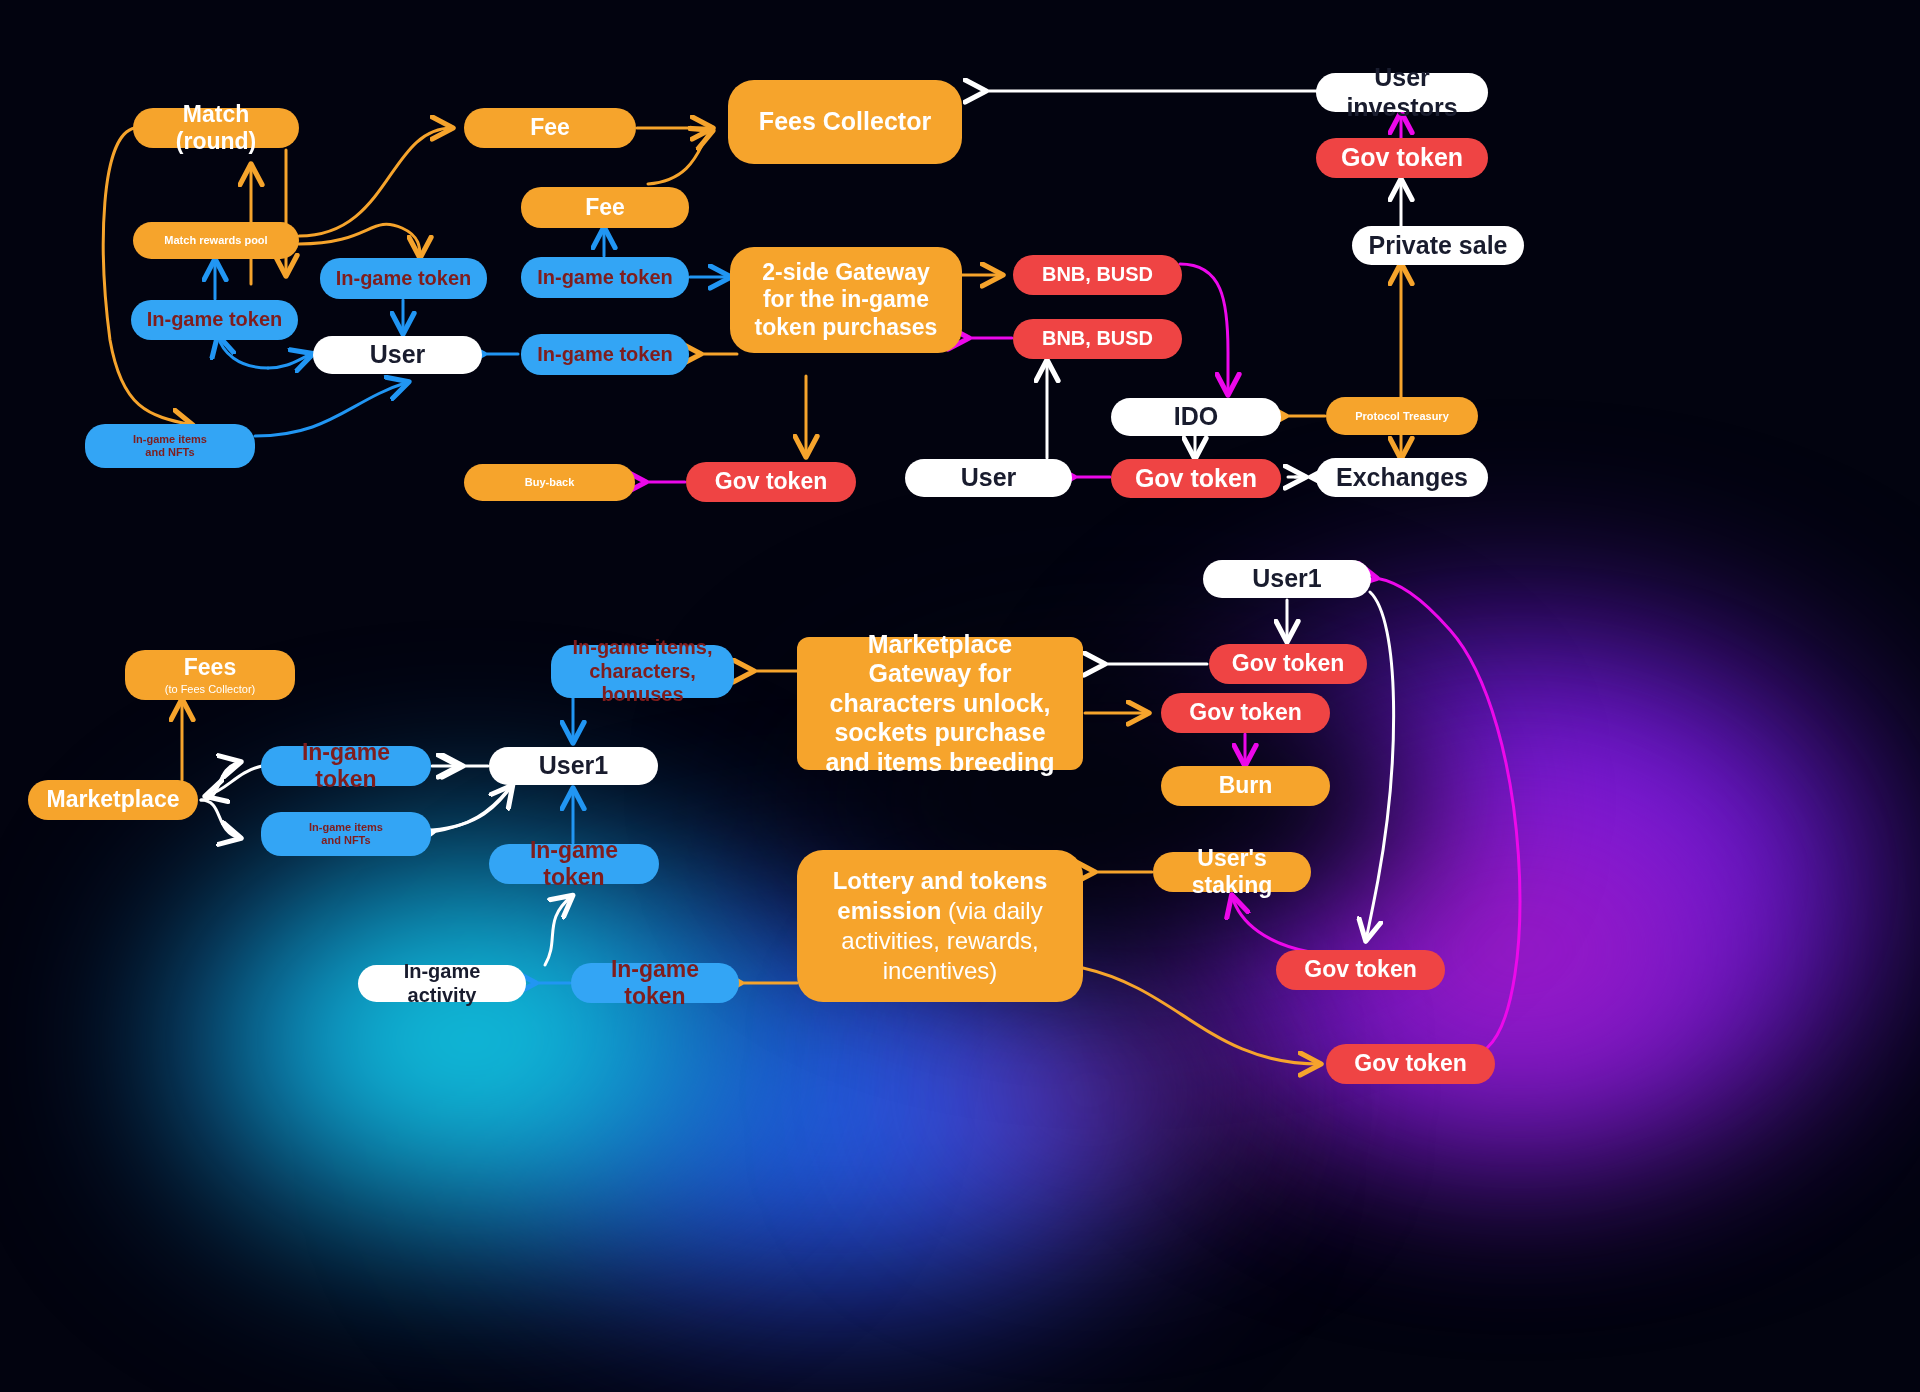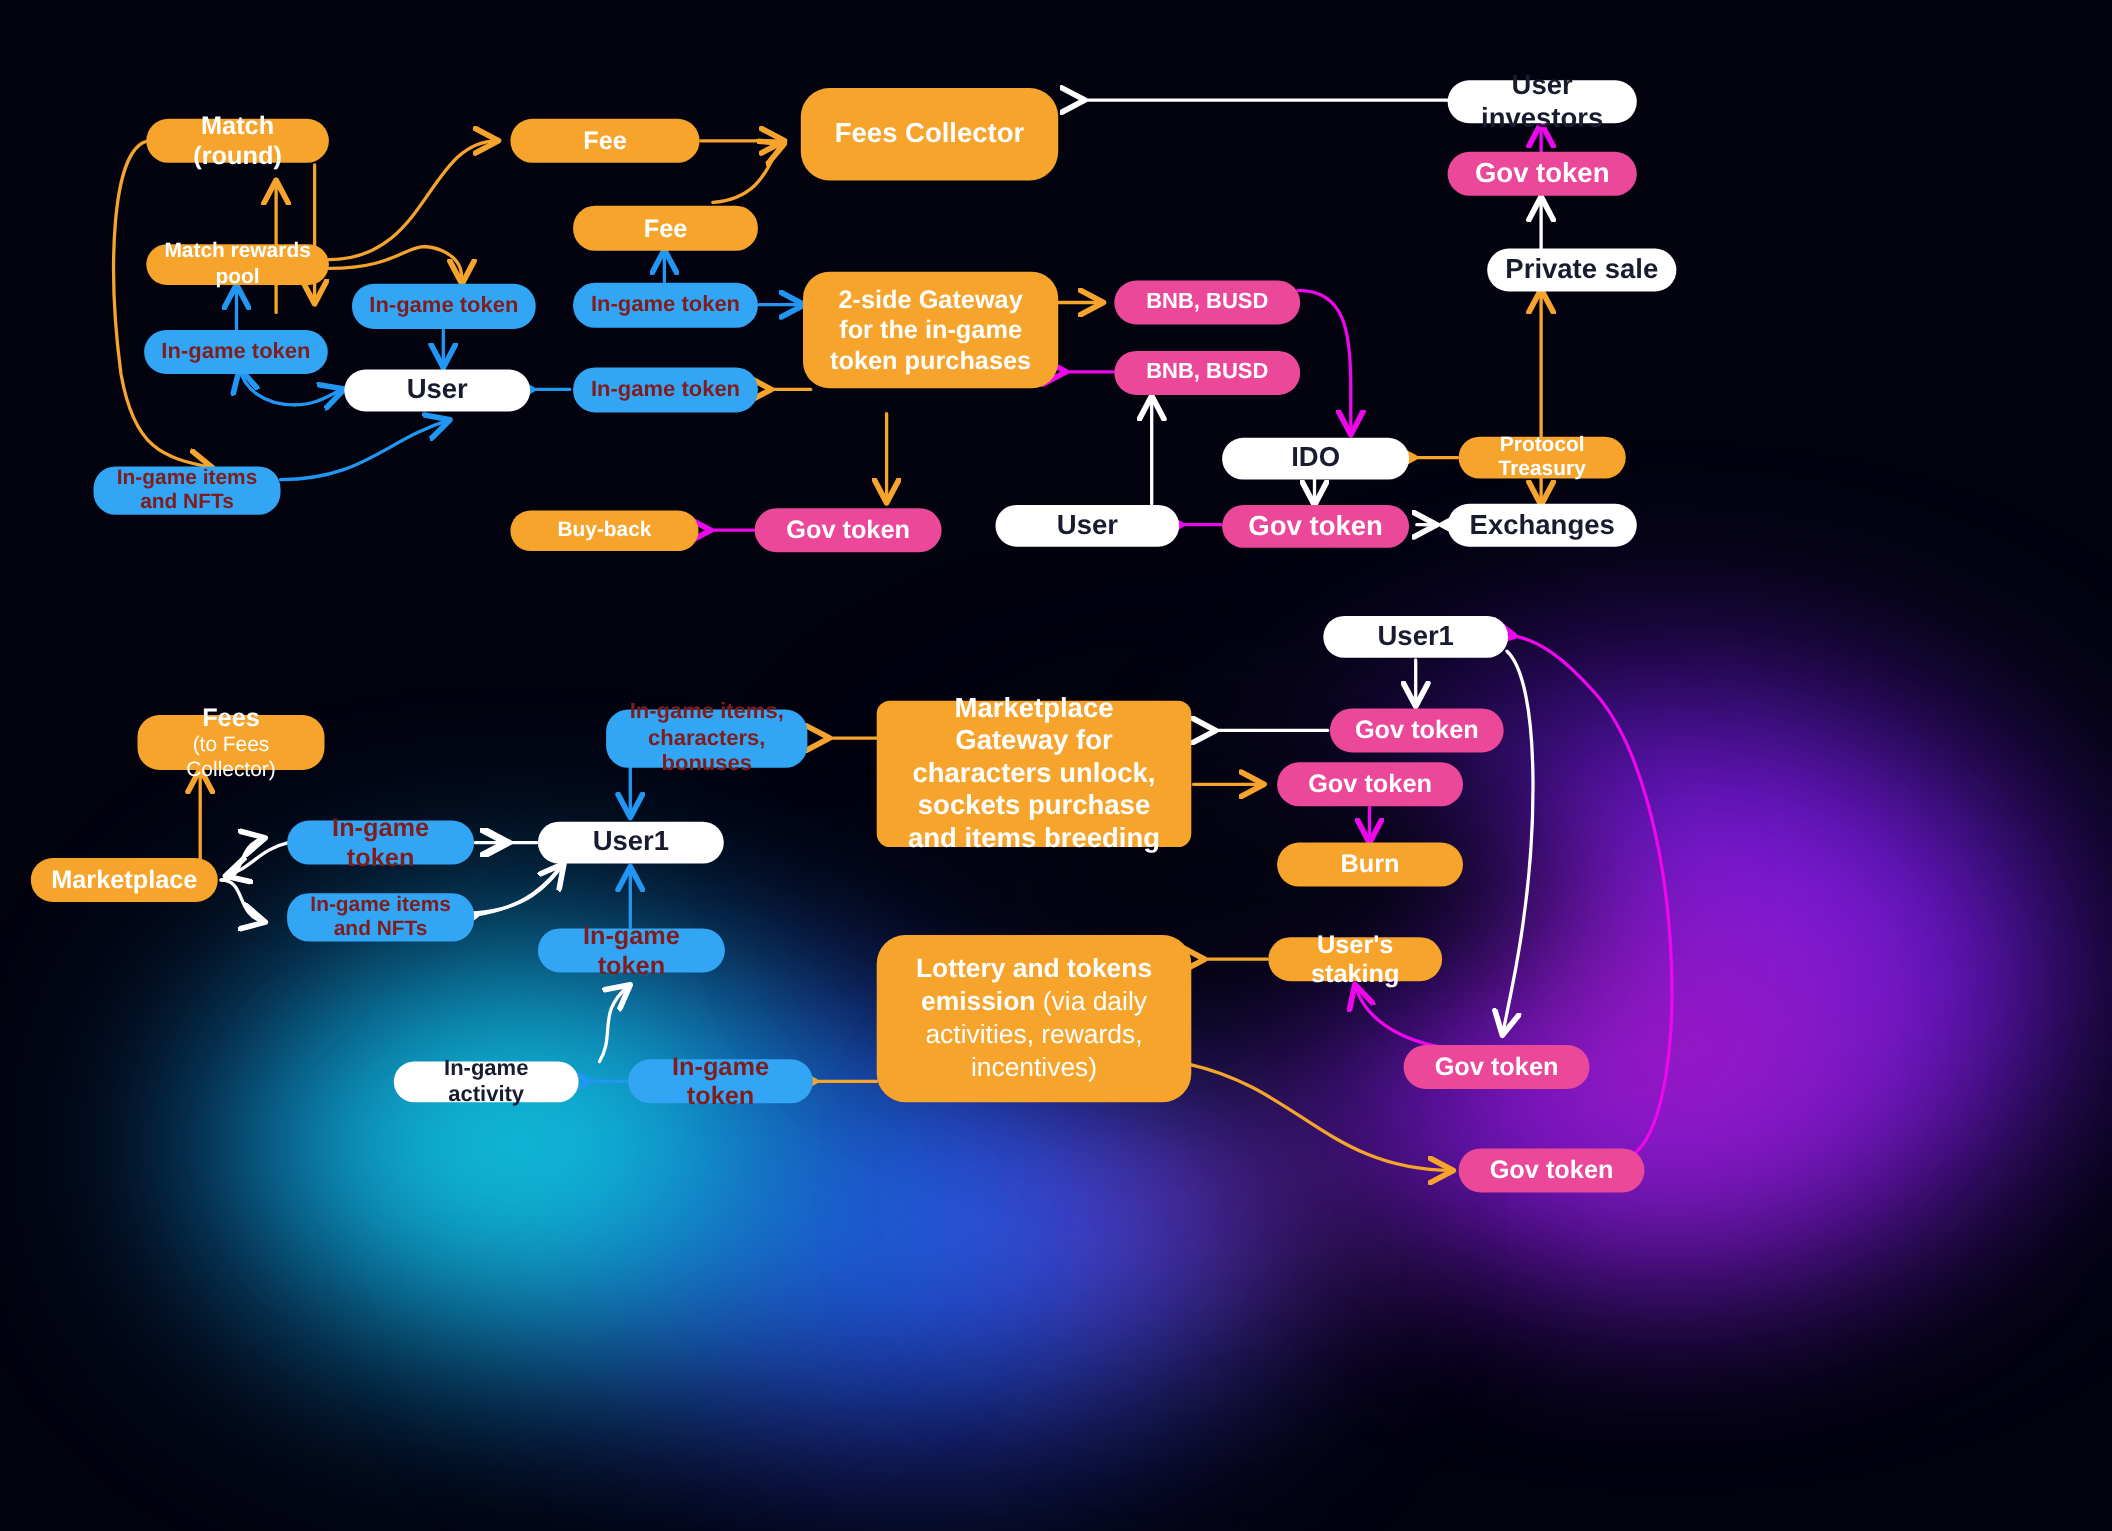--- a/index.html
+++ b/index.html
@@ -22,22 +22,22 @@
      filter:blur(70px);background:radial-gradient(ellipse at center,#02030f 0%,#02030f 45%,rgba(2,3,15,0) 75%);pointer-events:none;}
 
   
   .node{position:absolute;display:flex;align-items:center;justify-content:center;
         text-align:center;box-sizing:border-box;border-radius:14px 14px 14px 14px;
         font-weight:700;line-height:1.18;padding:6px 10px;z-index:5;}
   .node.r{border-radius:20px 20px 20px 20px;}
   .orange{background:#f6a42c;color:#ffffff;}
   .blue{background:#33a5f5;color:#7f1d1d;}
   .white{background:#ffffff;color:#191c2e;}
-  .magenta{background:#ec4899;color:#ffffff;}
-  .lt{font-size:19px;}
+  .magenta{background:#ef4444;color:#ffffff;}
+  .lt{font-size:11px;}
   .md{font-size:20px;}
   .lg{font-size:23px;}
   .xl{font-size:25px;}
   .thin{font-weight:400;}
 
   svg.edges{position:absolute;left:0;top:0;width:1920px;height:1392px;z-index:3;overflow:visible;}
 </style>
 </head>
 <body>
 

